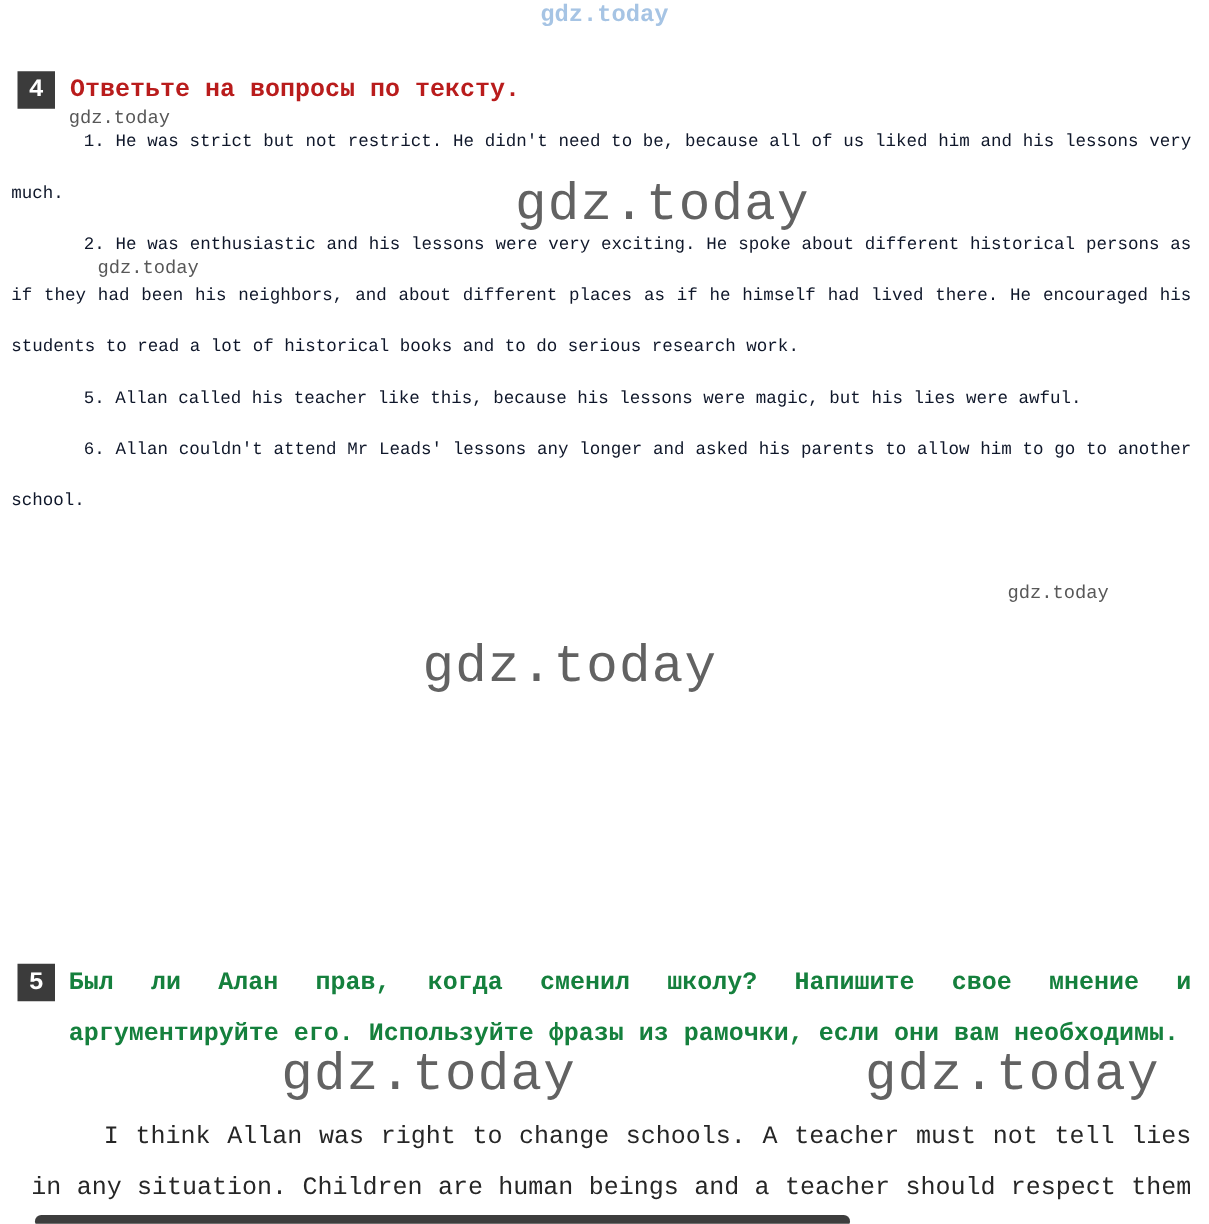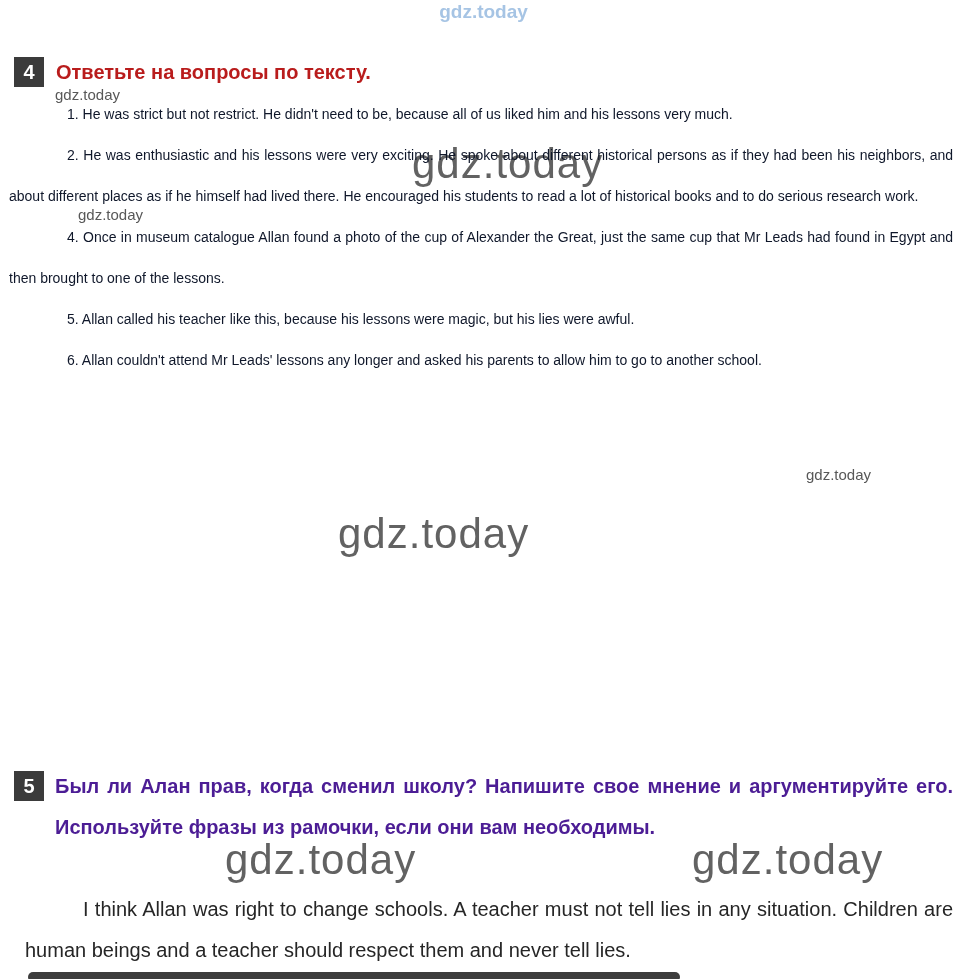--- a/index.html
+++ b/index.html
@@ -8,20 +8,21 @@
     width: 967px; height: 979px;
     font-family: "Liberation Sans", sans-serif;
     color: #1e1e1e;
     overflow: hidden;
   }
   .page {
     position: relative;
     width: 967px; height: 979px;
     background: #ffffff;
     overflow: hidden;
+    font-family: Liberation Mono, monospace;
   }
 
   
   .wm { position: absolute; white-space: nowrap; user-select: none; }
   .wm-top {
     top: 1px; left: 50%; transform: translateX(-50%);
     font-size: 19px; font-weight: bold;
     color: #a6c4e4;
   }
   .wm-small { font-size: 15px; color: #585858; }
@@ -47,21 +48,21 @@
     position: absolute; top: 94px; left: 9px; right: 14px;
     font-size: 14px; line-height: 41px;
     text-align: justify; color: #0f172a;
   }
   .answers p { text-indent: 58px; }
 
   .ex5-badge { position: absolute; top: 771px; left: 14px; }
   .ex5-title {
     position: absolute; top: 766px; left: 55px; right: 14px;
     font-size: 20px; font-weight: bold; line-height: 41px;
-    text-align: justify; color: #4c1d95;
+    text-align: justify; color: #15803d;
   }
 
   .answer5 {
     position: absolute; top: 889px; left: 25px; right: 14px;
     font-size: 20px; line-height: 41px;
     text-align: justify; color: #262626;
   }
   .answer5 p { text-indent: 58px; }
 
   .bottom-bar {
@@ -85,21 +86,20 @@
   <div class="wm wm-large" style="top:836px; left:692px;">gdz.today</div>
 
   <div class="ex4-header">
     <div class="badge">4</div>
     <div class="ex-title">Ответьте на вопросы по тексту.</div>
   </div>
 
   <div class="answers">
     <p>1. He was strict but not restrict. He didn't need to be, because all of us liked him and his lessons very much.</p>
     <p>2. He was enthusiastic and his lessons were very exciting. He spoke about different historical persons as if they had been his neighbors, and about different places as if he himself had lived there. He encouraged his students to read a lot of historical books and to do serious research work.</p>
-    <p>4. Once in museum catalogue Allan found a photo of the cup of Alexander the Great, just the same cup that Mr Leads had found in Egypt and then brought to one of the lessons.</p>
     <p>5. Allan called his teacher like this, because his lessons were magic, but his lies were awful.</p>
     <p>6. Allan couldn't attend Mr Leads' lessons any longer and asked his parents to allow him to go to another school.</p>
   </div>
 
   <div class="badge ex5-badge">5</div>
   <div class="ex5-title">Был ли Алан прав, когда сменил школу? Напишите свое мнение и аргументируйте его. Используйте фразы из рамочки, если они вам необходимы.</div>
 
   <div class="answer5">
     <p>I think Allan was right to change schools. A teacher must not tell lies in any situation. Children are human beings and a teacher should respect them and never tell lies.</p>
   </div>

